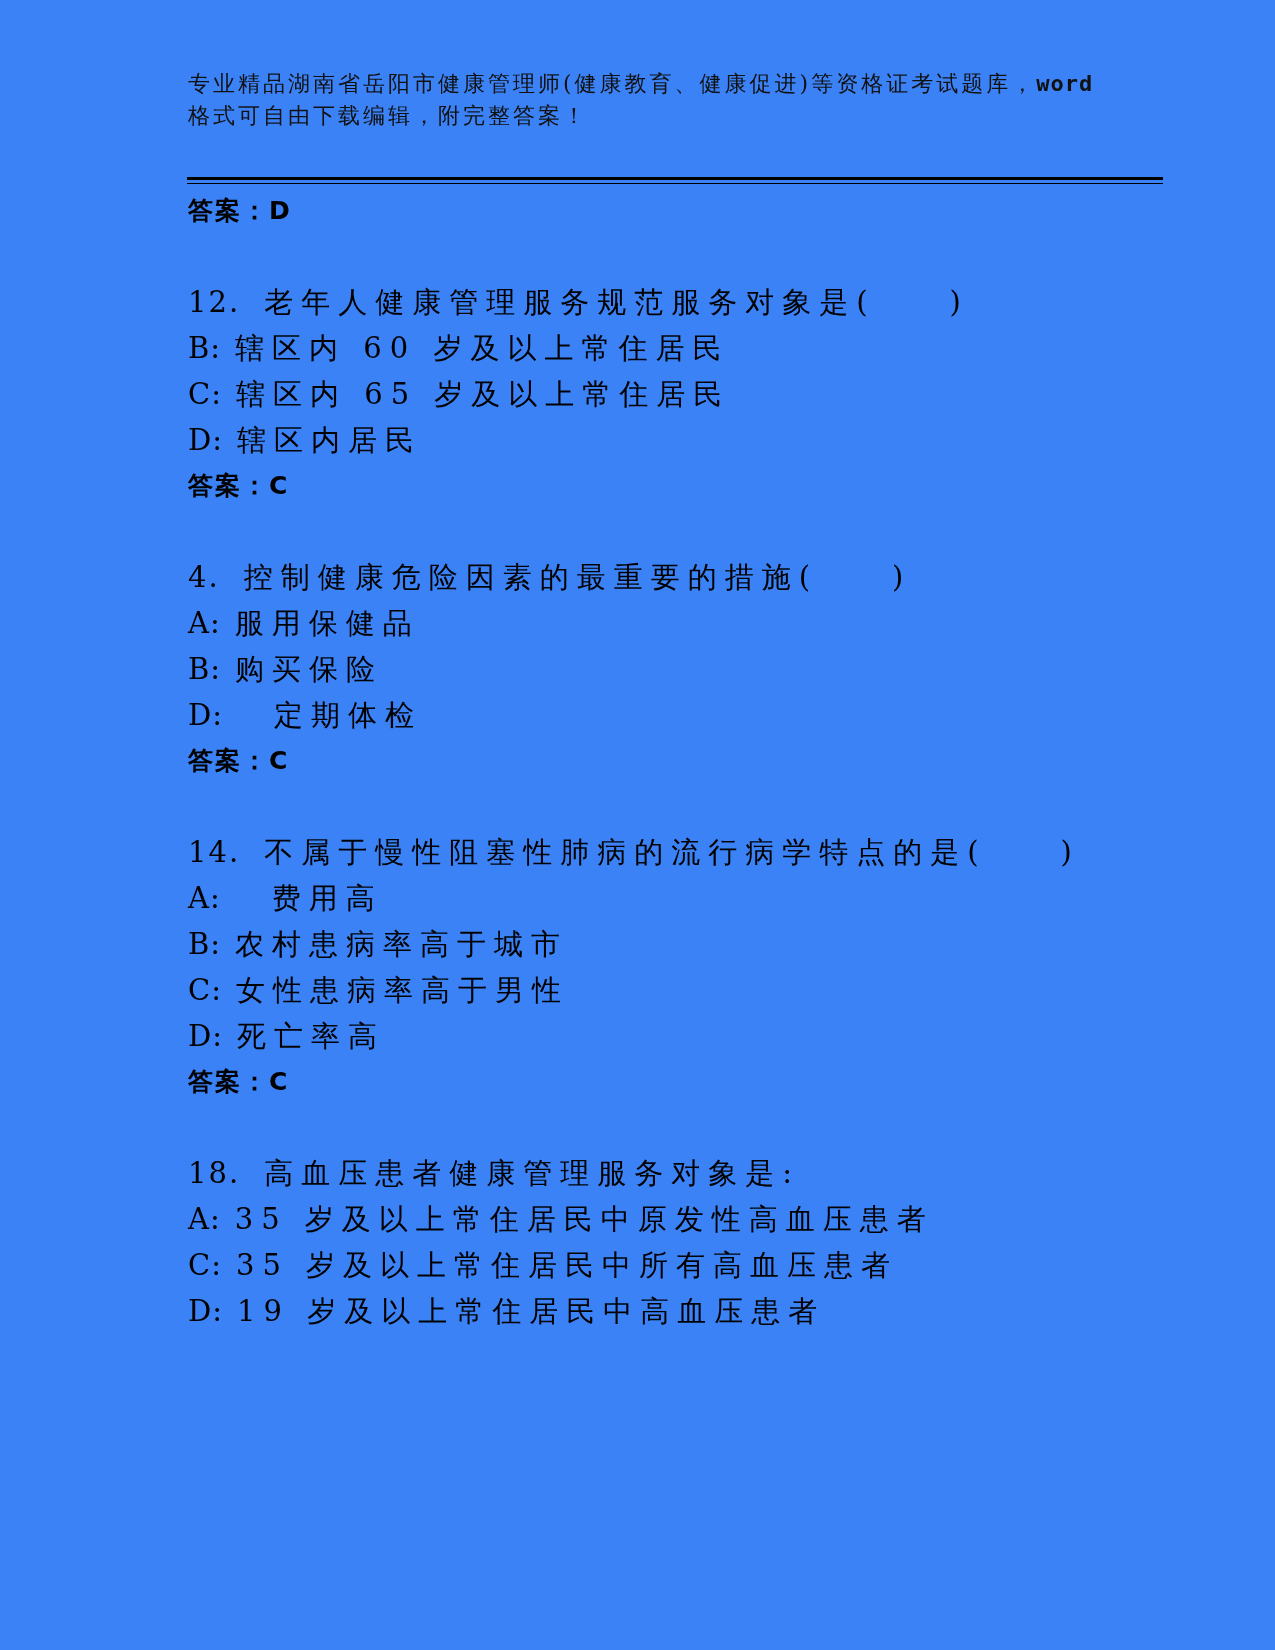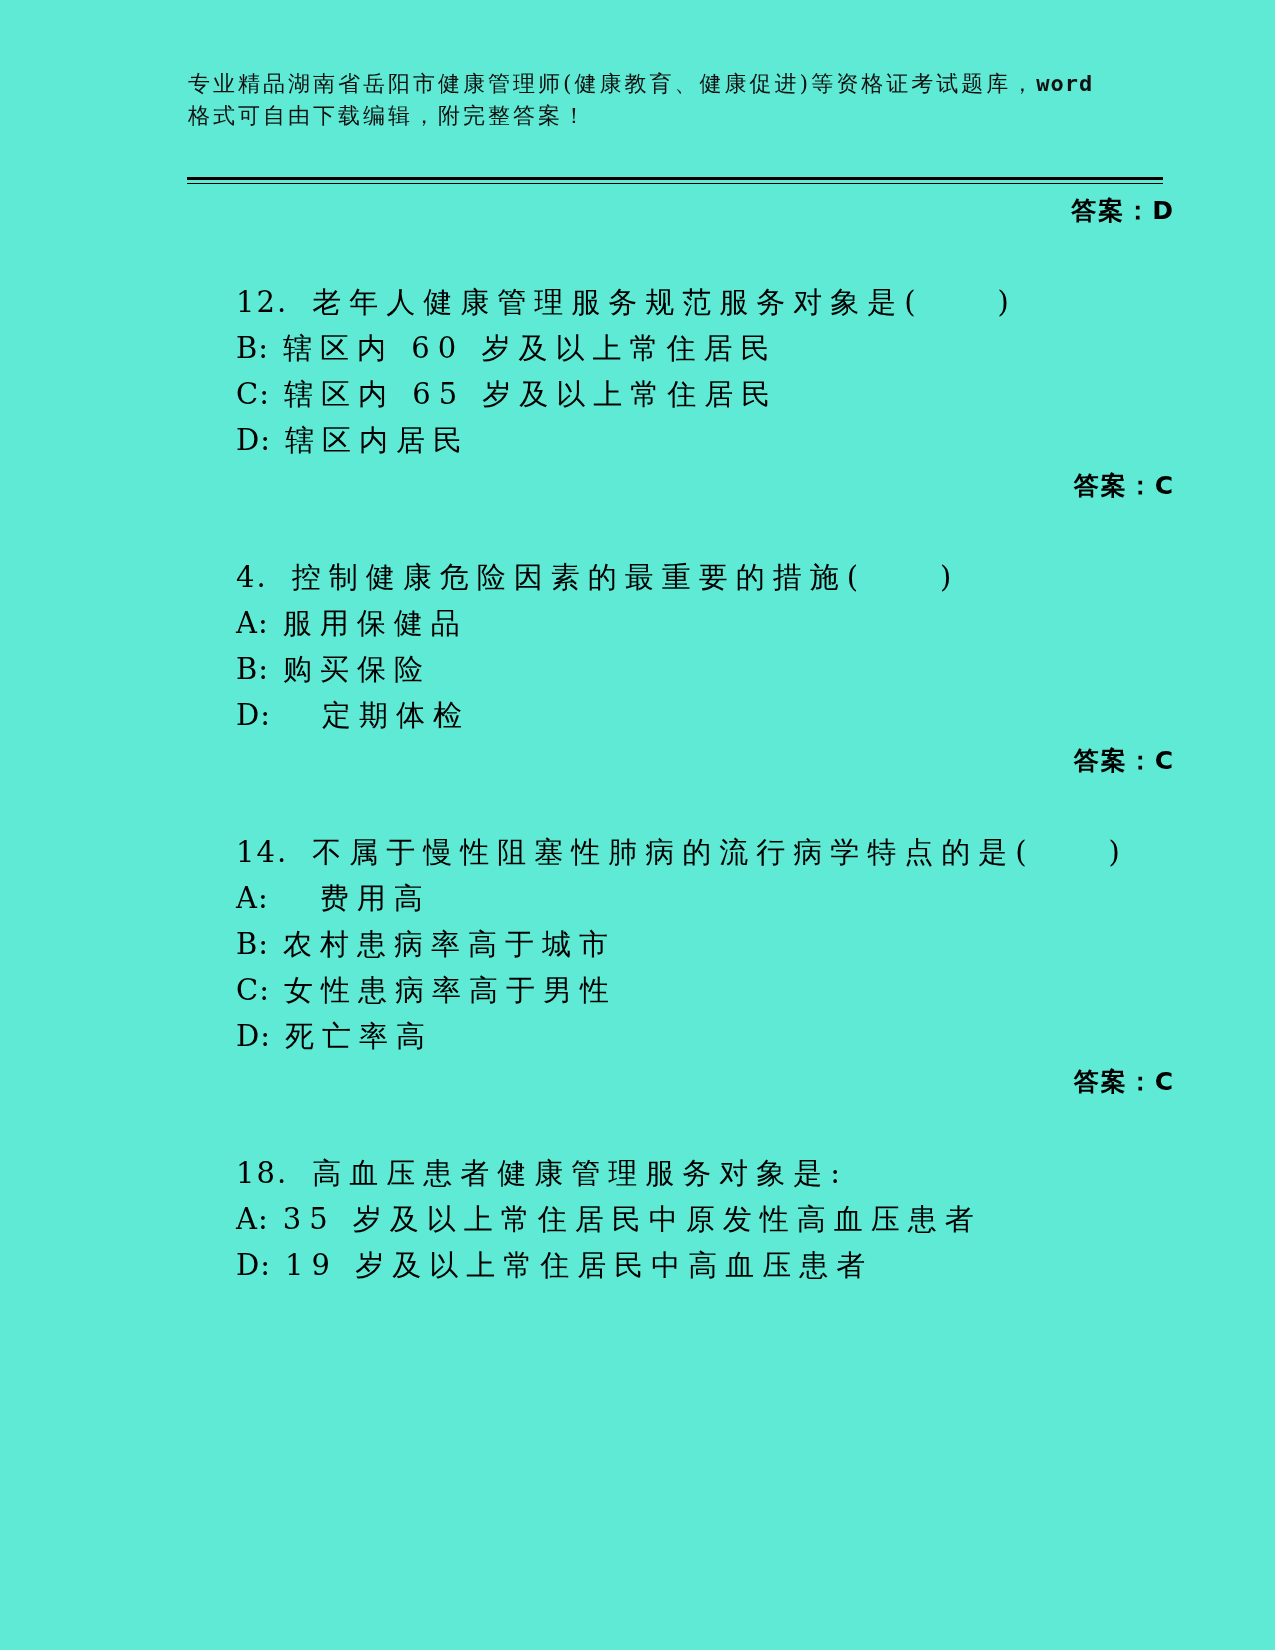--- a/index.html
+++ b/index.html
@@ -3,21 +3,21 @@
 <meta charset="utf-8">
 <style>
   html, body { margin: 0; padding: 0; background: #ffffff; }
   body {
     width: 1275px; height: 1650px;
     position: relative;
     font-family: "DejaVu Serif", "Liberation Serif", serif;
     color: #000;
     overflow: hidden;
   }
-  .page { position: absolute; inset: 0; background: #5eead4; }
+  .page { position: absolute; inset: 0; background: #3b82f6; }
 
   .header {
     padding: 68px 112px 0 188px;
     font-size: 22px;
     line-height: 32px;
     letter-spacing: 3px;
     color: #111;
   }
   .h-line { white-space: nowrap; }
   .header .en {
@@ -36,25 +36,24 @@
   .content { padding: 0 100px 0 188px; }
 
   p { margin: 0; }
 
   .answer {
     font-family: "DejaVu Sans", "Liberation Sans", sans-serif;
     font-weight: 600;
     font-size: 25px;
     line-height: 46px;
     letter-spacing: 2px;
-    text-align: right;
   }
   .orphan { margin-top: 4px; }
 
-  .question { margin-top: 45px; margin-left: 48px; }
+  .question { margin-top: 45px; }
 
   .qline, .opt {
     font-size: 29px;
     line-height: 46px;
     letter-spacing: 8px;
     white-space: nowrap;
   }
   .qnum {
     letter-spacing: 2px;
     margin-right: 24px;
@@ -97,18 +96,19 @@
           <p class="qline"><span class="qnum">14.</span><span>不属于慢性阻塞性肺病的流行病学特点的是(　　)</span></p>
           <p class="opt"><span class="opt-label">A:</span><span>　费用高</span></p>
           <p class="opt"><span class="opt-label">B:</span><span>农村患病率高于城市</span></p>
           <p class="opt"><span class="opt-label">C:</span><span>女性患病率高于男性</span></p>
           <p class="opt"><span class="opt-label">D:</span><span>死亡率高</span></p>
           <p class="answer">答案：C</p>
         </div>
         <div class="question">
           <p class="qline"><span class="qnum">18.</span><span>高血压患者健康管理服务对象是:</span></p>
           <p class="opt"><span class="opt-label">A:</span><span>35 岁及以上常住居民中原发性高血压患者</span></p>
+          <p class="opt"><span class="opt-label">C:</span><span>35 岁及以上常住居民中所有高血压患者</span></p>
           <p class="opt"><span class="opt-label">D:</span><span>19 岁及以上常住居民中高血压患者</span></p>
         </div>
       </div>
   </div>
 
 </div>
 
 </body></html>

